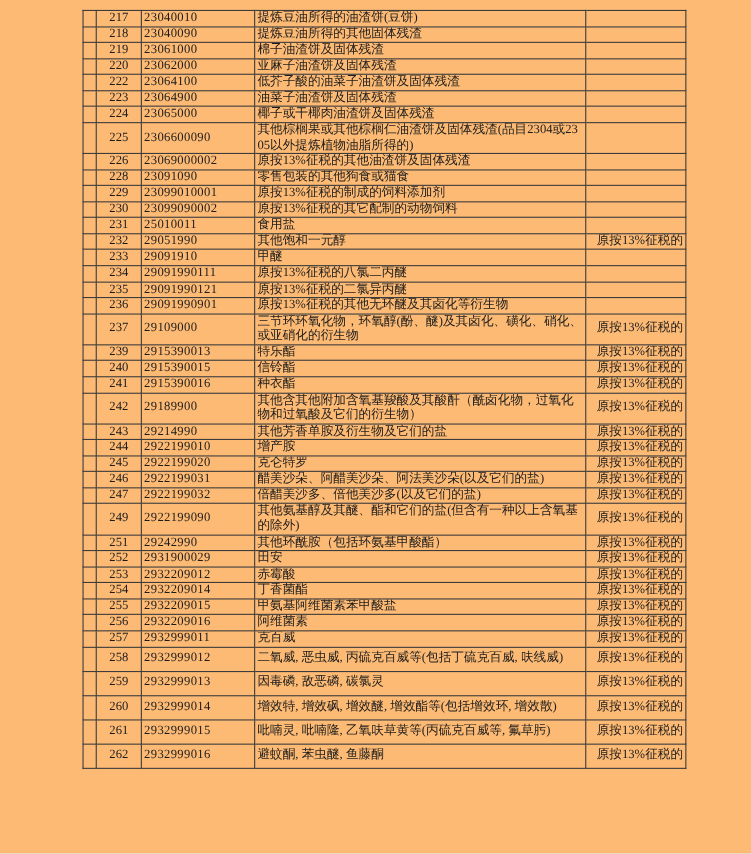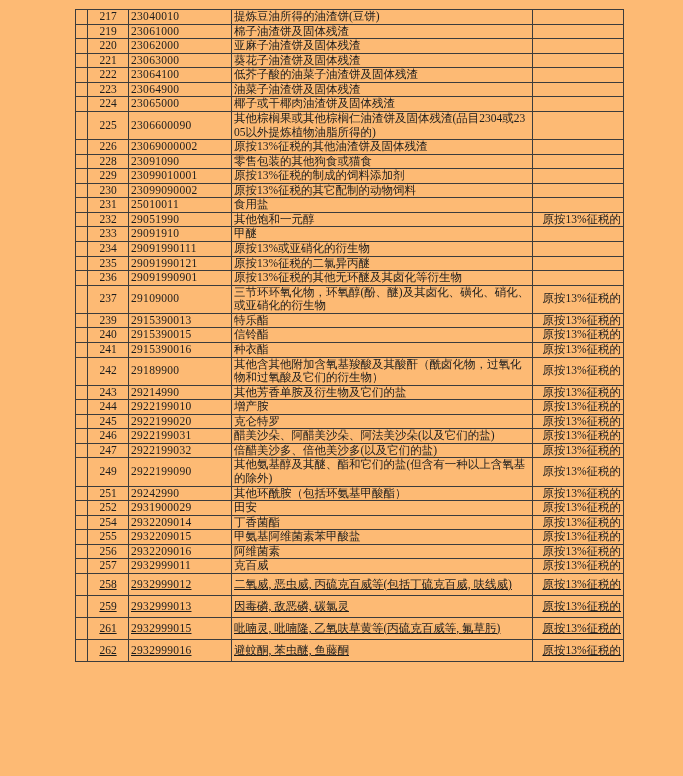--- a/index.html
+++ b/index.html
@@ -29,58 +29,58 @@
     white-space:normal;
     word-break:break-all;
   }
   td.spacer{width:7px;padding:0;}
   td.serial{width:36px;text-align:center;font-family:"Liberation Serif","DejaVu Serif",serif;font-size:11.5px;}
   td.code{width:98px;padding-left:4px;font-size:11.5px;letter-spacing:0.3px;}
   td.desc{width:296px;padding-left:4px;}
   td.remark{width:86px;padding-left:3px;font-size:11px;text-align:right;}
   tr.s td{height:12px;}
   tr.d td{height:26px;}
-  tr.t td{height:21px;text-decoration:underline;}
+  tr.t td{height:21px;}
 </style>
 </head>
 <body>
 
 <div class="page">
   <table class="doc">
     <tbody id="tbody">
         <tr class="s">
           <td class="spacer"></td>
           <td class="serial">217</td>
           <td class="code">23040010</td>
           <td class="desc">提炼豆油所得的油渣饼(豆饼)</td>
           <td class="remark"></td>
         </tr>
         <tr class="s">
           <td class="spacer"></td>
+          <td class="serial">218</td>
+          <td class="code">23040090</td>
+          <td class="desc">提炼豆油所得的其他固体残渣</td>
+          <td class="remark"></td>
+        </tr>
+        <tr class="s">
+          <td class="spacer"></td>
           <td class="serial">219</td>
           <td class="code">23061000</td>
           <td class="desc">棉子油渣饼及固体残渣</td>
           <td class="remark"></td>
         </tr>
         <tr class="s">
           <td class="spacer"></td>
           <td class="serial">220</td>
           <td class="code">23062000</td>
           <td class="desc">亚麻子油渣饼及固体残渣</td>
           <td class="remark"></td>
         </tr>
         <tr class="s">
           <td class="spacer"></td>
-          <td class="serial">221</td>
-          <td class="code">23063000</td>
-          <td class="desc">葵花子油渣饼及固体残渣</td>
-          <td class="remark"></td>
-        </tr>
-        <tr class="s">
-          <td class="spacer"></td>
           <td class="serial">222</td>
           <td class="code">23064100</td>
           <td class="desc">低芥子酸的油菜子油渣饼及固体残渣</td>
           <td class="remark"></td>
         </tr>
         <tr class="s">
           <td class="spacer"></td>
           <td class="serial">223</td>
           <td class="code">23064900</td>
           <td class="desc">油菜子油渣饼及固体残渣</td>
@@ -146,21 +146,21 @@
           <td class="spacer"></td>
           <td class="serial">233</td>
           <td class="code">29091910</td>
           <td class="desc">甲醚</td>
           <td class="remark"></td>
         </tr>
         <tr class="s">
           <td class="spacer"></td>
           <td class="serial">234</td>
           <td class="code">29091990111</td>
-          <td class="desc">原按13%或亚硝化的衍生物</td>
+          <td class="desc">原按13%征税的八氯二丙醚</td>
           <td class="remark"></td>
         </tr>
         <tr class="s">
           <td class="spacer"></td>
           <td class="serial">235</td>
           <td class="code">29091990121</td>
           <td class="desc">原按13%征税的二氯异丙醚</td>
           <td class="remark"></td>
         </tr>
         <tr class="s">
@@ -256,20 +256,27 @@
         </tr>
         <tr class="s">
           <td class="spacer"></td>
           <td class="serial">252</td>
           <td class="code">2931900029</td>
           <td class="desc">田安</td>
           <td class="remark">原按13%征税的</td>
         </tr>
         <tr class="s">
           <td class="spacer"></td>
+          <td class="serial">253</td>
+          <td class="code">2932209012</td>
+          <td class="desc">赤霉酸</td>
+          <td class="remark">原按13%征税的</td>
+        </tr>
+        <tr class="s">
+          <td class="spacer"></td>
           <td class="serial">254</td>
           <td class="code">2932209014</td>
           <td class="desc">丁香菌酯</td>
           <td class="remark">原按13%征税的</td>
         </tr>
         <tr class="s">
           <td class="spacer"></td>
           <td class="serial">255</td>
           <td class="code">2932209015</td>
           <td class="desc">甲氨基阿维菌素苯甲酸盐</td>
@@ -294,20 +301,27 @@
           <td class="serial">258</td>
           <td class="code">2932999012</td>
           <td class="desc">二氧威, 恶虫威, 丙硫克百威等(包括丁硫克百威, 呋线威)</td>
           <td class="remark">原按13%征税的</td>
         </tr>
         <tr class="t">
           <td class="spacer"></td>
           <td class="serial">259</td>
           <td class="code">2932999013</td>
           <td class="desc">因毒磷, 敌恶磷, 碳氯灵</td>
+          <td class="remark">原按13%征税的</td>
+        </tr>
+        <tr class="t">
+          <td class="spacer"></td>
+          <td class="serial">260</td>
+          <td class="code">2932999014</td>
+          <td class="desc">增效特, 增效砜, 增效醚, 增效酯等(包括增效环, 增效散)</td>
           <td class="remark">原按13%征税的</td>
         </tr>
         <tr class="t">
           <td class="spacer"></td>
           <td class="serial">261</td>
           <td class="code">2932999015</td>
           <td class="desc">吡喃灵, 吡喃隆, 乙氧呋草黄等(丙硫克百威等, 氟草肟)</td>
           <td class="remark">原按13%征税的</td>
         </tr>
         <tr class="t">

